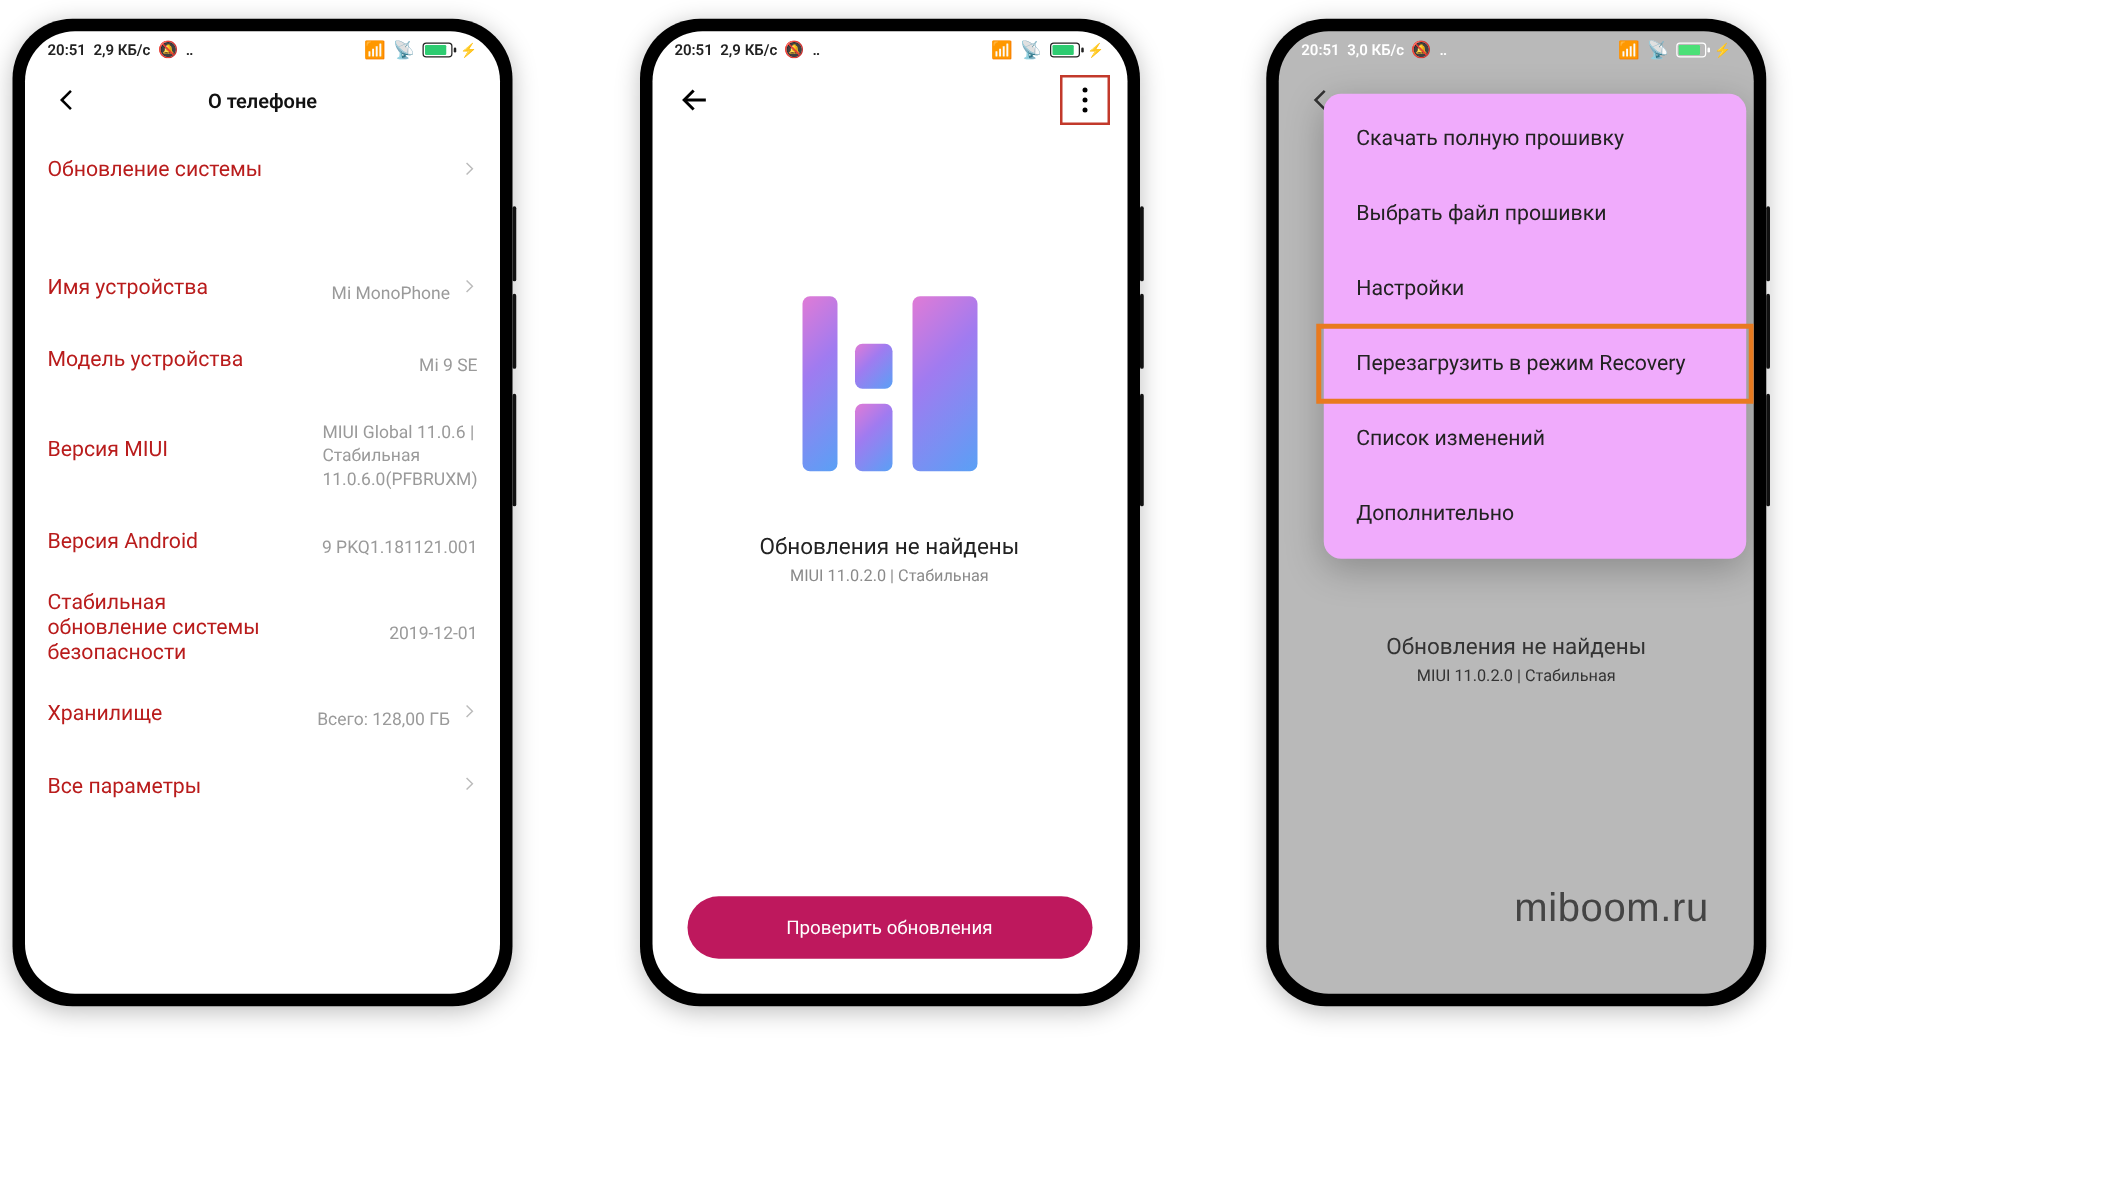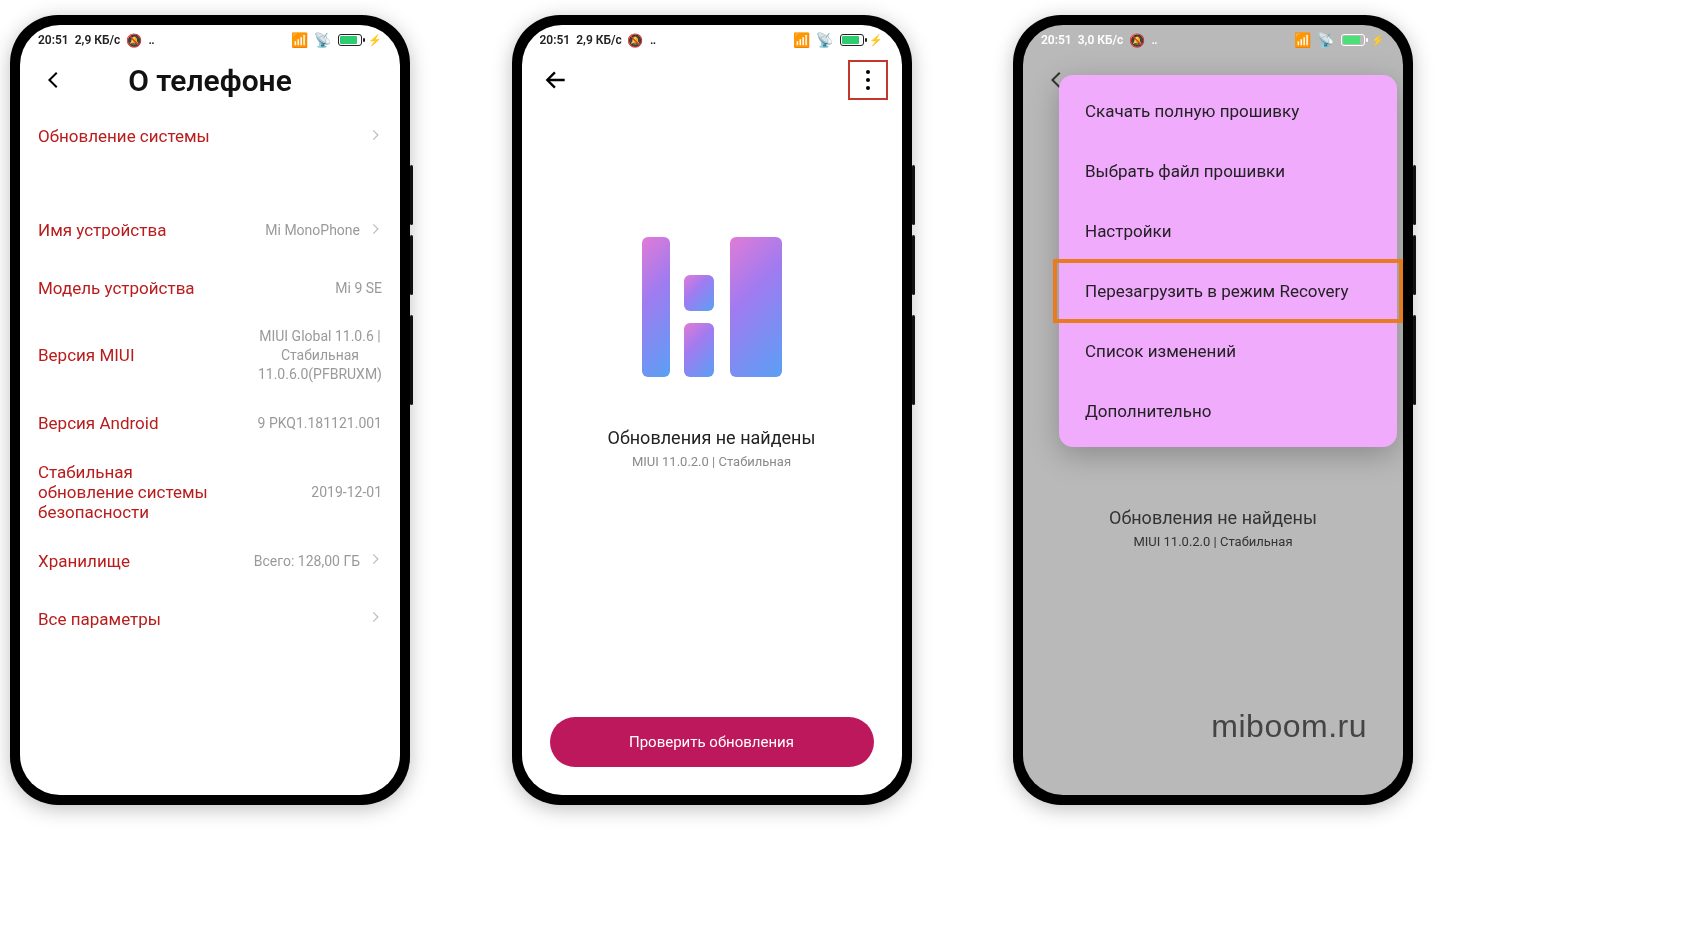--- a/index.html
+++ b/index.html
@@ -27,31 +27,31 @@
   .bat .fill { position:absolute; left:1px; top:1px; bottom:1px; width:78%; background:#2ecc71; border-radius:1px; }
   .screen.dim .bat .fill { background:#4be077; }
   .wifi, .sig { font-size:14px; }
   .muteicon { font-size:13px; }
 
   
   .topbar { height: 54px; display:flex; align-items:center; padding: 0 14px; position:relative; }
   .back { width:40px; height:40px; display:flex; align-items:center; justify-content:center; cursor:pointer; }
   .back svg { width:22px; height:22px; stroke:#000; stroke-width:2.2; fill:none; }
   .screen.dim .back svg { stroke:#333; }
-  .topbar .title { position:absolute; left:0; right:0; text-align:center; font-size:30px; font-weight:600; color:#111; pointer-events:none; }
+  .topbar .title { position:absolute; left:0; right:0; text-align:center; font-size:16px; font-weight:600; color:#111; pointer-events:none; }
   .more { position:absolute; right:14px; top:7px; width:40px; height:40px; display:flex; align-items:center; justify-content:center; cursor:pointer; }
   .more-highlight { border:2px solid #c2392b; }
   .more .dot { width:4px; height:4px; background:#000; border-radius:50%; margin:2px 0; }
   .more-col { display:flex; flex-direction:column; align-items:center; }
 
   
   .list { padding: 0 18px; }
   .row { display:flex; align-items:center; justify-content:space-between; min-height:58px; padding:10px 0; }
   .row .label { font-size:17px; color:#b91c1c; max-width:190px; }
-  .row .val { font-size:14px; color:#9a9a9a; text-align:center; }
+  .row .val { font-size:14px; color:#9a9a9a; text-align:left;margin-top:10px; }
   .row .chev { margin-left:8px; color:#bbb; }
   .row .right { display:flex; align-items:center; }
   .section-gap { height: 36px; }
   .miui-val { font-size:13px; line-height:1.35; }
 
   
   .upd-center { display:flex; flex-direction:column; align-items:center; margin-top:130px; }
   .miui11 { width:140px; height:140px; position:relative; }
   .miui11 .bar { position:absolute; top:0; bottom:0; border-radius:6px; background: linear-gradient(135deg,#e07bd6 0%,#a07bf0 40%,#5aa0f5 100%); }
   .miui11 .b1 { left:0; width:28px; }

